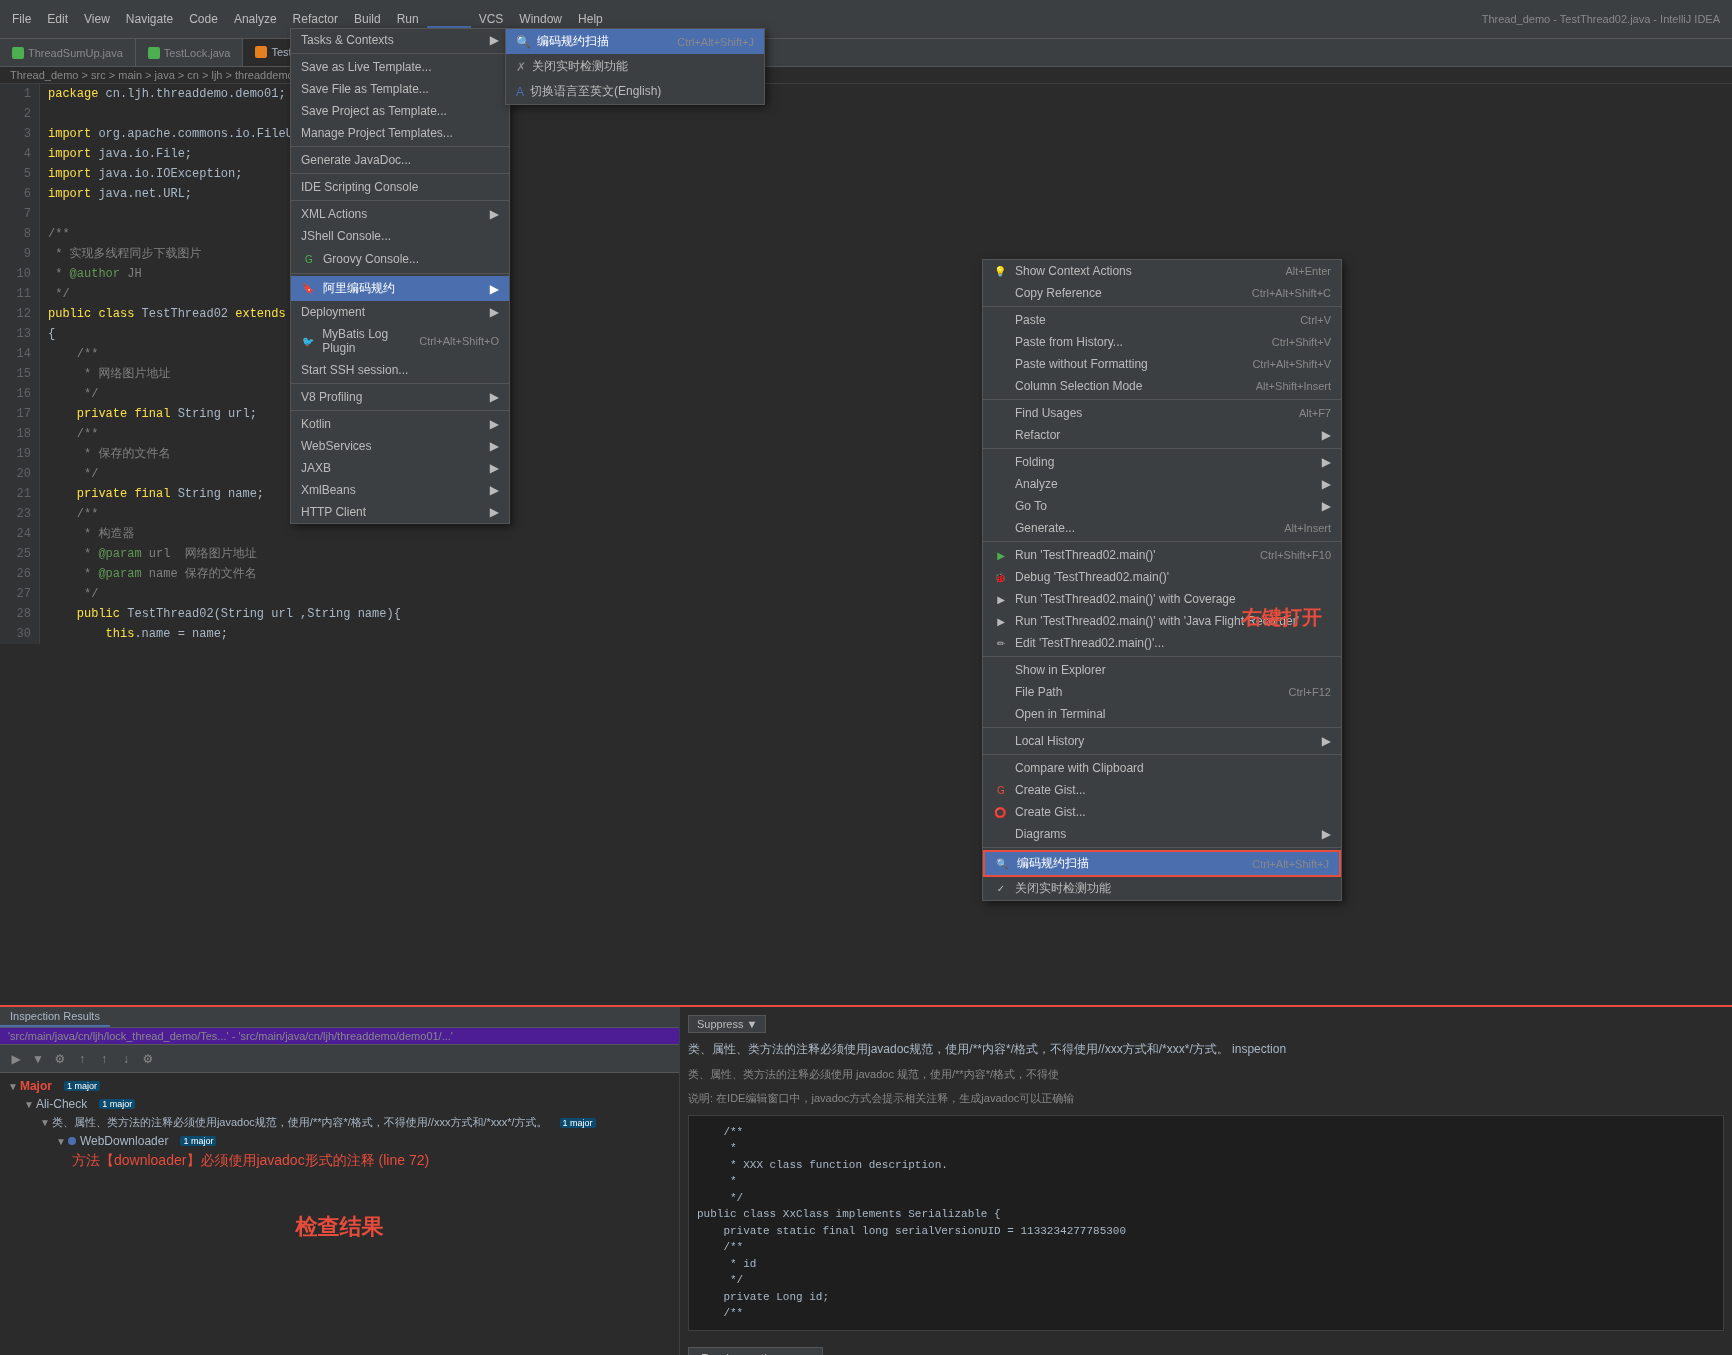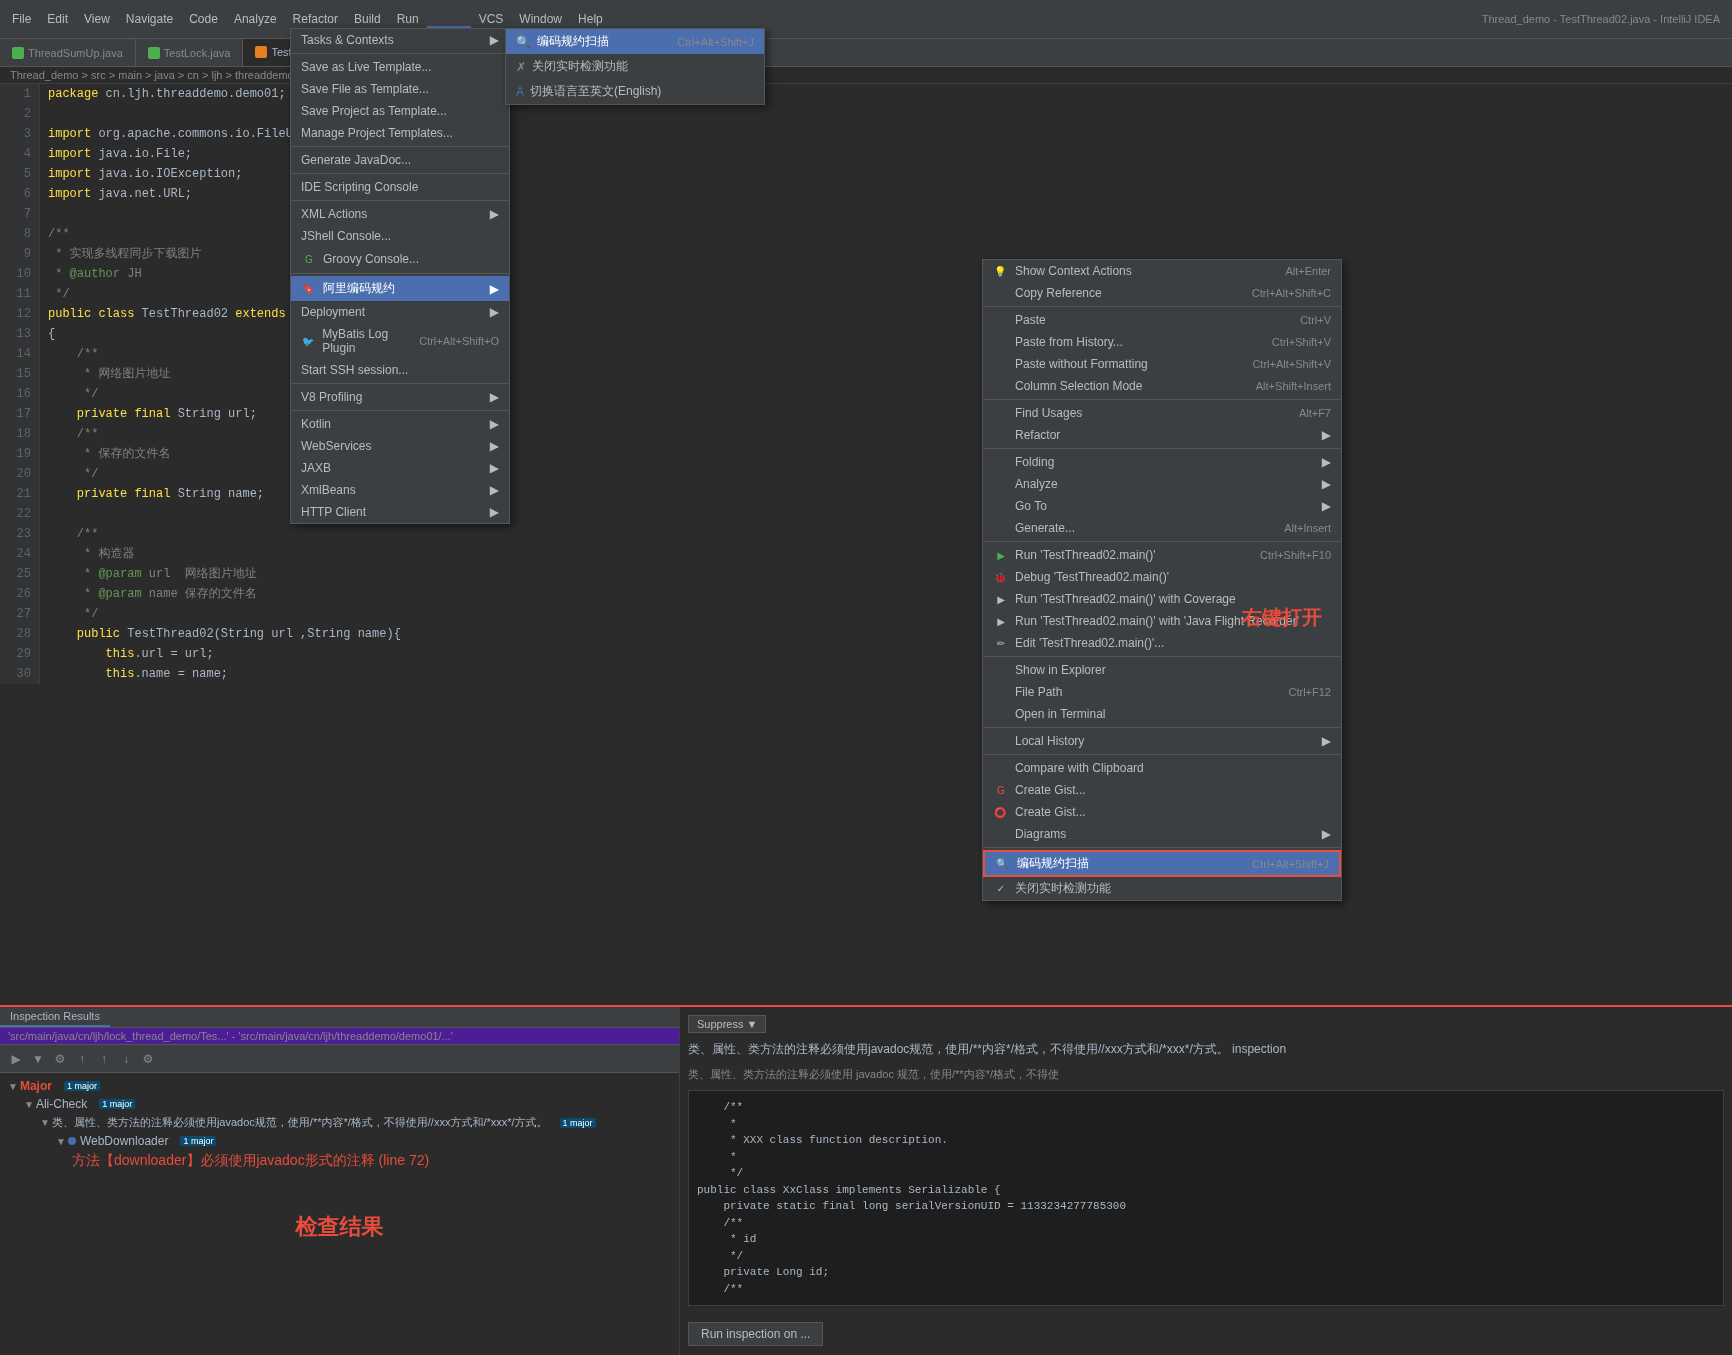--- a/index.html
+++ b/index.html
@@ -213,24 +213,20 @@
         </div>
       <div class="line">
           <span class="line-num">20</span>
           <span class="line-code comment">     */</span>
         </div>
       <div class="line">
           <span class="line-num">21</span>
           <span class="line-code">    <span class="kw">private final</span> String name;</span>
         </div>
       <div class="line">
-          <span class="line-num">22</span>
-          <span class="line-code"></span>
-        </div>
-      <div class="line">
           <span class="line-num">23</span>
           <span class="line-code comment">    /**</span>
         </div>
       <div class="line">
           <span class="line-num">24</span>
           <span class="line-code comment">     * 构造器</span>
         </div>
       <div class="line">
           <span class="line-num">25</span>
           <span class="line-code comment">     * <span style="color:#629755;">@param</span> url  网络图片地址</span>
@@ -239,24 +235,20 @@
           <span class="line-num">26</span>
           <span class="line-code comment">     * <span style="color:#629755;">@param</span> name 保存的文件名</span>
         </div>
       <div class="line">
           <span class="line-num">27</span>
           <span class="line-code comment">     */</span>
         </div>
       <div class="line">
           <span class="line-num">28</span>
           <span class="line-code">    <span class="kw">public</span> TestThread02(String url ,String name){</span>
-        </div>
-      <div class="line">
-          <span class="line-num">29</span>
-          <span class="line-code">        <span class="kw">this</span>.url = url;</span>
         </div>
       <div class="line">
           <span class="line-num">30</span>
           <span class="line-code">        <span class="kw">this</span>.name = name;</span>
         </div>
     </div>
   </div>
 
   <div class="rclick-menu">
     <div class="rclick-item">
@@ -558,20 +550,21 @@
       </div>
 
       <div class="red-label">检查结果</div>
     </div>
   </div>
 
   <div class="inspection-right">
     <button class="suppress-btn">Suppress ▼</button>
     <div class="inspection-title">类、属性、类方法的注释必须使用javadoc规范，使用/**内容*/格式，不得使用//xxx方式和/*xxx*/方式。 inspection</div>
     <div class="inspection-desc">类、属性、类方法的注释必须使用 javadoc 规范，使用/**内容*/格式，不得使</div>
+    <div class="inspection-desc">说明: 在IDE编辑窗口中，javadoc方式会提示相关注释，生成javadoc可以正确输</div>
     <div class="code-block">
       &nbsp;&nbsp;&nbsp;&nbsp;/**<br>
       &nbsp;&nbsp;&nbsp;&nbsp; *<br>
       &nbsp;&nbsp;&nbsp;&nbsp; * XXX class function description.<br>
       &nbsp;&nbsp;&nbsp;&nbsp; *<br>
       &nbsp;&nbsp;&nbsp;&nbsp; */<br>
       public class XxClass implements Serializable {<br>
       &nbsp;&nbsp;&nbsp;&nbsp;private static final long serialVersionUID = 1133234277785300<br>
       &nbsp;&nbsp;&nbsp;&nbsp;/**<br>
       &nbsp;&nbsp;&nbsp;&nbsp; * id<br>

